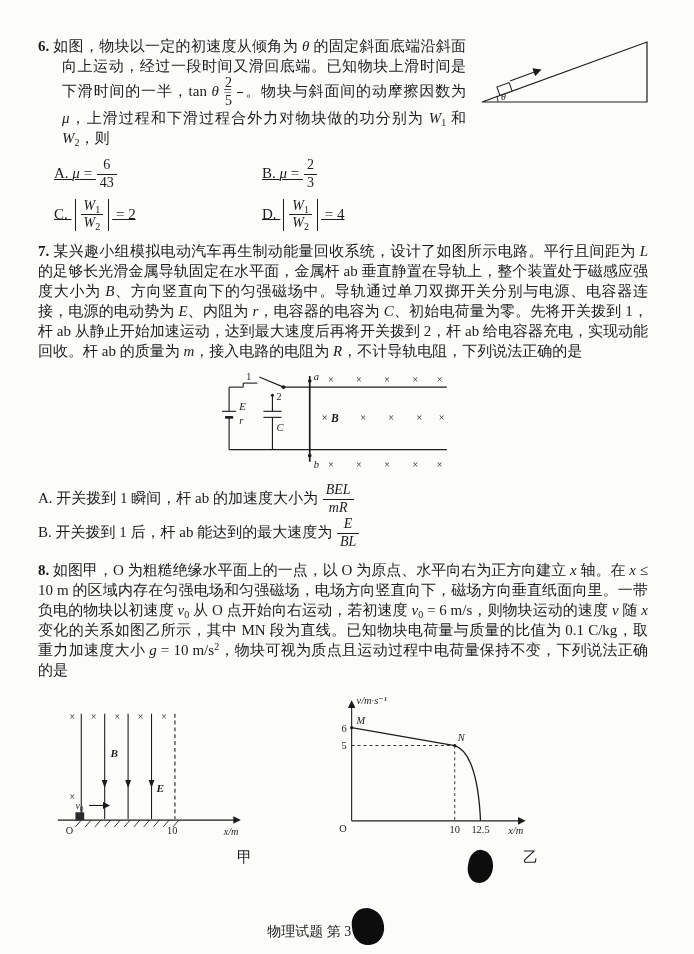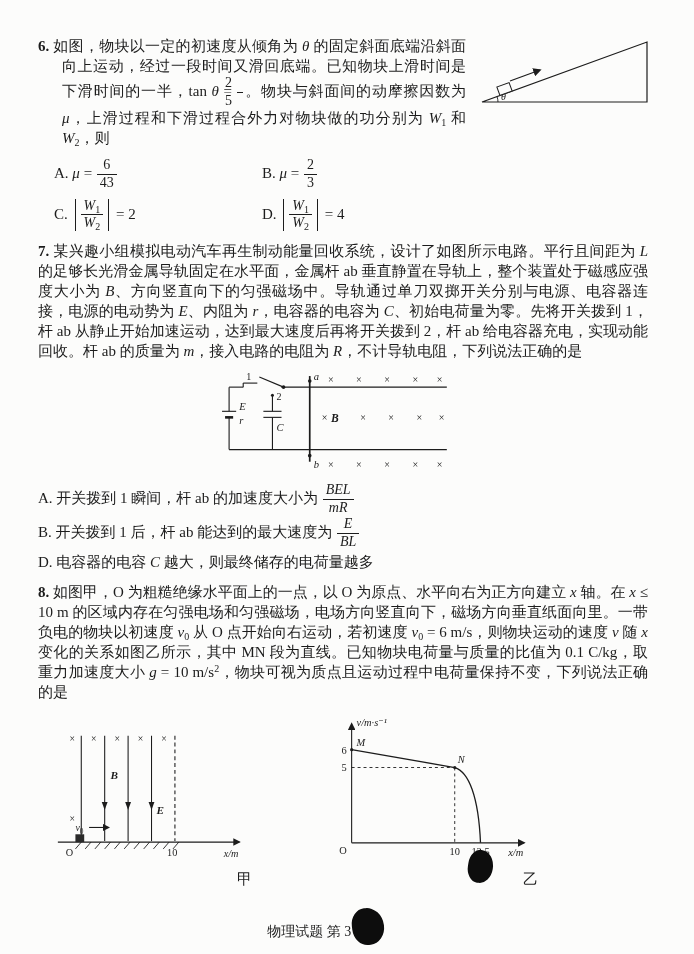--- a/index.html
+++ b/index.html
@@ -14,21 +14,21 @@
   section{margin:0 0 10px 0;}
   .hang{padding-left:24px;text-indent:-24px;}
   
   .frac{display:inline-block;text-align:center;vertical-align:middle;line-height:1.05;font-size:14px;margin:0 1px;}
   .frac .num{display:block;border-bottom:1px solid #1c1c1c;padding:0 3px 1px;}
   .frac .den{display:block;padding:1px 3px 0;}
   .absw{display:inline-block;border-left:1.4px solid #1c1c1c;border-right:1.4px solid #1c1c1c;
     padding:0 4px;margin:0 3px;vertical-align:middle;}
   
   .q6fig{float:right;width:180px;height:72px;margin:0 0 2px 10px;}
-  .options6{display:grid;grid-template-columns:208px 1fr;row-gap:8px;padding-left:24px;margin:10px 0 6px;}
+  .options6{display:grid;grid-template-columns:208px 1fr;row-gap:8px;padding-left:24px;margin:10px 0 6px;text-decoration:underline;}
   .q7figwrap{width:252px;margin:10px auto 6px;}
   .options7{padding-left:8px;margin:4px 0 0;}
   .options7 .opt{margin:2px 0;}
   .q8figs{display:flex;align-items:flex-end;gap:58px;margin:10px 0 0 22px;}
   .figcol{text-align:right;}
   .figcap{margin-top:2px;font-size:15px;}
   svg text{font-family:"Liberation Serif","DejaVu Serif",serif;fill:#1c1c1c;}
   .it{font-style:italic;}
   .bold{font-weight:bold;}
   .footer{position:absolute;left:0;right:58px;top:922px;text-align:center;font-size:14px;color:#222;}
@@ -119,21 +119,20 @@
         <text x="138" y="96" font-size="10">×</text>
         <text x="166" y="96" font-size="10">×</text>
         <text x="194" y="96" font-size="10">×</text>
         <text x="218" y="96" font-size="10">×</text>
       </svg>
     </div>
 
     <div class="options7">
       <div class="opt">A. 开关拨到 1 瞬间，杆 ab 的加速度大小为 <span class="frac"><span class="num"><i>BEL</i></span><span class="den"><i>mR</i></span></span></div>
       <div class="opt">B. 开关拨到 1 后，杆 ab 能达到的最大速度为 <span class="frac"><span class="num"><i>E</i></span><span class="den"><i>BL</i></span></span></div>
-      <div class="opt">D. 电容器的电容 <i>C</i> 越大，则最终储存的电荷量越多</div>
     </div>
   </section>
 
   <section>
     <p><span class="qnum">8.</span> <span>如图甲，O 为粗糙绝缘水平面上的一点，以 O 为原点、水平向右为正方向建立 <i>x</i> 轴。在 <i>x</i> ≤ 10 m 的区域内存在匀强电场和匀强磁场，电场方向竖直向下，磁场方向垂直纸面向里。一带负电的物块以初速度 <i>v</i><sub>0</sub> 从 O 点开始向右运动，若初速度 <i>v</i><sub>0</sub> = 6 m/s，则物块运动的速度 <i>v</i> 随 <i>x</i> 变化的关系如图乙所示，其中 MN 段为直线。已知物块电荷量与质量的比值为 0.1 C/kg，取重力加速度大小 <i>g</i> = 10 m/s<sup>2</sup>，物块可视为质点且运动过程中电荷量保持不变，下列说法正确的是</span></p>
 
     <div class="q8figs">
 
       <div class="figcol">
         <svg viewBox="0 0 205 140" width="200">

